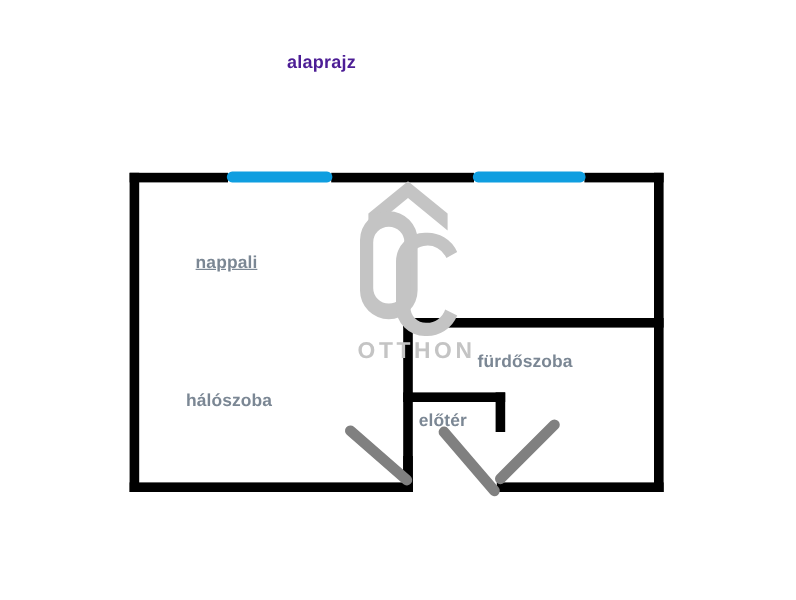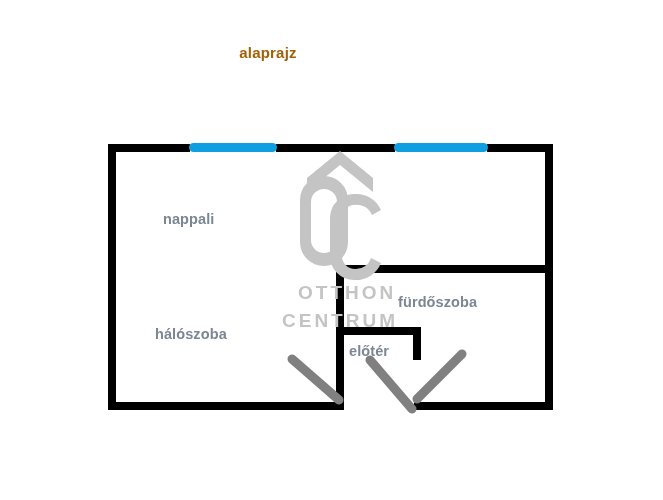--- a/index.html
+++ b/index.html
@@ -21,39 +21,39 @@
     background: #ffffff;
   }
   #plan-title {
     position: absolute;
     left: 0;
     top: 44px;
     width: 536px;
     text-align: center;
     font-size: 15px;
     font-weight: bold;
-    color: #a16207;
+    color: #4c1d95;
     letter-spacing: 0.2px;
   }
   #plan-canvas {
     position: absolute;
     left: 0;
     top: 0;
     width: 663px;
     height: 500px;
   }
   .room-label {
     position: absolute;
     font-size: 14.5px;
     font-weight: bold;
     color: #7b8794;
     white-space: nowrap;
     letter-spacing: 0.1px;
   }
-  #label-nappali      { left: 163px; top: 211px; }
+  #label-nappali      { left: 163px; top: 211px; text-decoration: underline; }
   #label-konyha       { left: 400px; top: 200px; }
   #label-furdoszoba   { left: 398px; top: 294px; }
   #label-haloszoba    { left: 155px; top: 326px; text-align: center; }
   #label-elotar       { left: 349px; top: 343px; }
   .wm-text {
     position: absolute;
     font-family: "Liberation Sans", sans-serif;
     font-weight: bold;
     color: #c4c4c4;
     letter-spacing: 3px;
@@ -120,21 +120,20 @@
                M311 202 a13 13 0 0 1 26 0 v38 a13 13 0 0 1 -26 0 Z" fill="#c4c4c4" fill-rule="evenodd"></path>
 
       <path d="M372 215 a17 17 0 0 0 -19 -10 a13 13 0 0 0 -11 13 v38
                a13 13 0 0 0 13 13 a16 16 0 0 0 16 -11
                l10 5 a27 27 0 0 1 -27 17 a24 24 0 0 1 -24 -24 v-38
                a24 24 0 0 1 24 -24 a27 27 0 0 1 27 16 Z" fill="#c4c4c4"></path>
     </g>
   </svg>
 
   <div class="wm-text" id="wm-otthon">OTTHON</div>
-  <div class="wm-text" id="wm-centrum">CENTRUM</div>
 
   <div class="room-label" id="label-nappali">nappali</div>
 
 
   <div class="room-label" id="label-furdoszoba">fürdőszoba</div>
 
   <div class="room-label" id="label-haloszoba">hálószoba</div>
 
   <div class="room-label" id="label-elotar">előtér</div>
 

